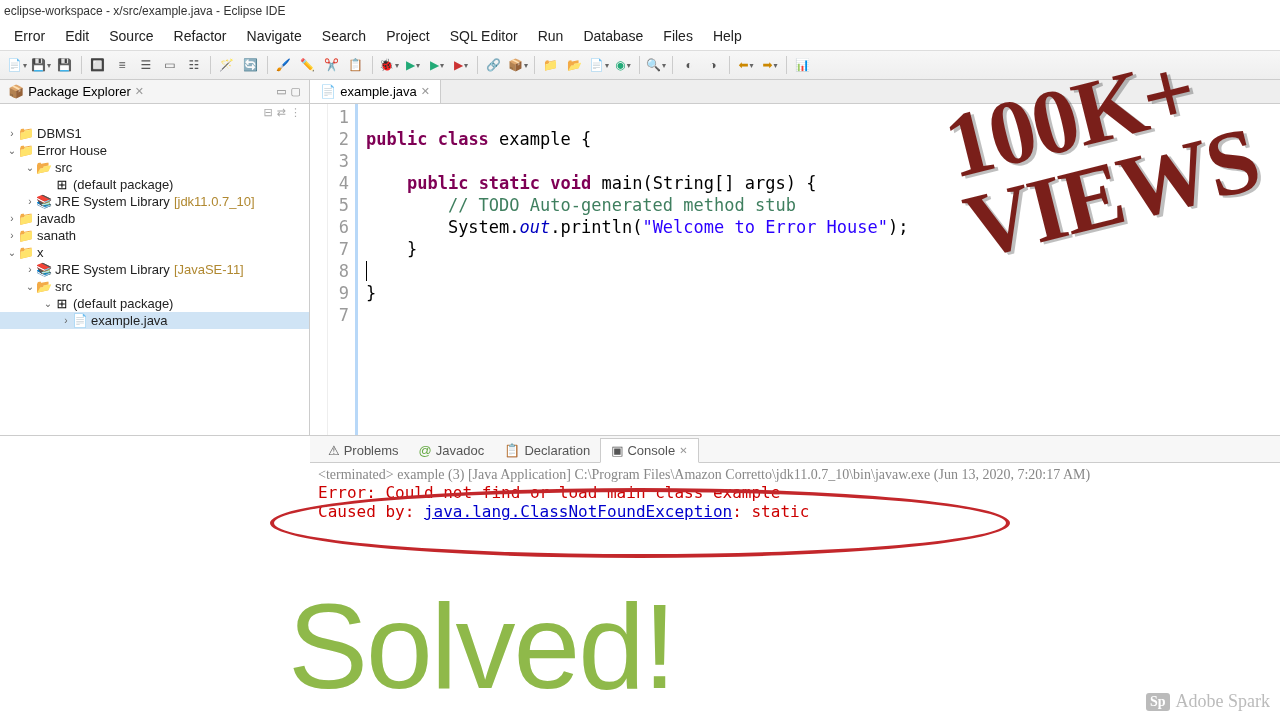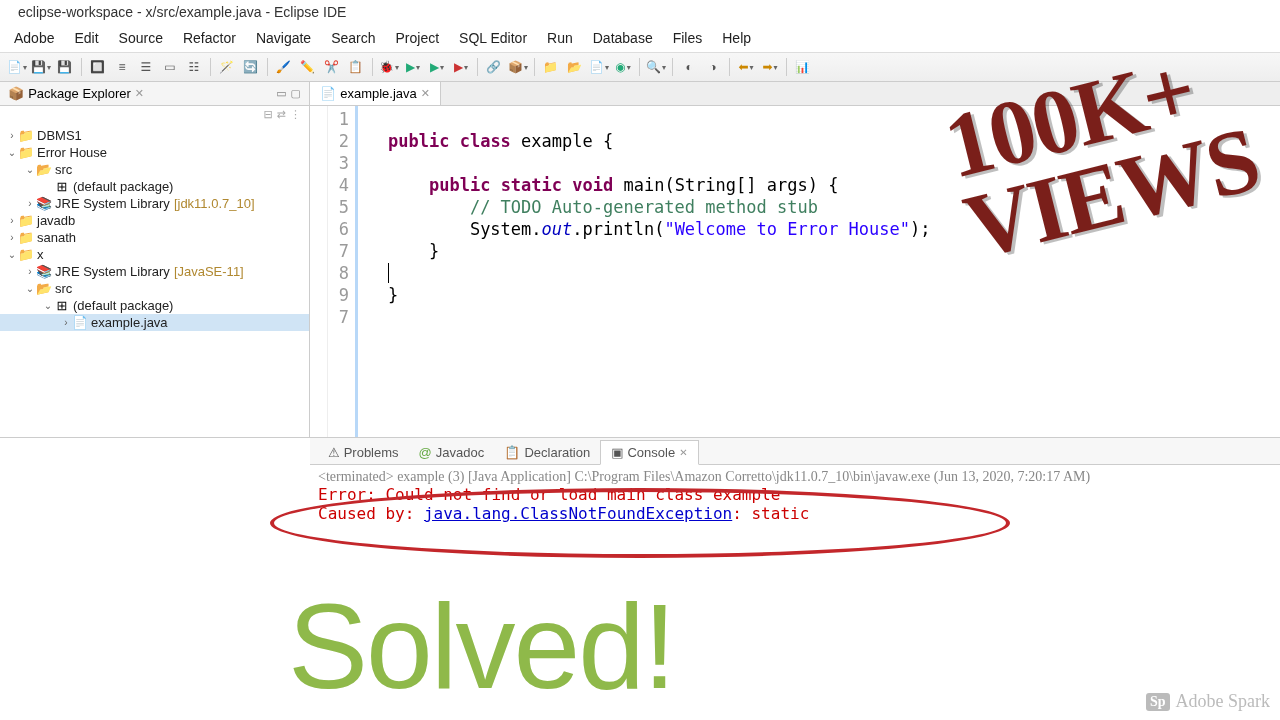--- a/index.html
+++ b/index.html
@@ -5,21 +5,21 @@
 * { margin: 0; padding: 0; box-sizing: border-box; }
 body {
   font-family: "Segoe UI", Tahoma, sans-serif;
   font-size: 13px;
   background: #fff;
   width: 1280px;
   height: 720px;
   overflow: hidden;
   position: relative;
 }
-.titlebar { padding: 4px 18px; font-size: 14px; color: #333; }
+.titlebar { padding: 4px 4px; font-size: 12px; color: #333; }
 .menubar { display: flex; gap: 0; padding: 2px 4px; border-bottom: 1px solid #ddd; }
 .menu-item { padding: 4px 10px; font-size: 14px; color: #222; cursor: default; }
 .toolbar {
   display: flex; align-items: center; gap: 2px;
   padding: 3px 6px; border-bottom: 1px solid #ccc;
   background: linear-gradient(#f7f7f7,#eee);
 }
 .tb-btn {
   width: 22px; height: 22px; display: inline-flex;
   align-items: center; justify-content: center; border-radius: 2px;
@@ -52,21 +52,21 @@
   padding: 4px 10px; background: #fff; border-right: 1px solid #ccc;
   font-size: 13px;
 }
 .code-area { display: flex; font-family: Consolas, monospace; font-size: 17px; flex: 1; }
 .gutter-marks { width: 18px; background: #fff; border-right: 1px solid #eee; }
 .gutter {
   width: 30px; text-align: right; color: #9a9a9a;
   padding: 2px 6px 2px 2px; user-select: none;
   border-right: 3px solid #b8d8f8;
 }
-.code-lines { padding: 2px 0 2px 8px; margin-left: 22px; }
+.code-lines { padding: 2px 0 2px 8px; }
 .code-line { height: 22px; line-height: 22px; white-space: pre; }
 .kw { color: #7f0055; font-weight: bold; }
 .comment { color: #3f7f5f; }
 .str { color: #2a00ff; }
 .field { color: #0000c0; font-style: italic; }
 .cursor { border-left: 1px solid #000; }
 .bottom-panel {
   border-top: 1px solid #ccc; background: #fff;
 }
 .bottom-tabs {
@@ -110,21 +110,21 @@
   border-radius: 3px; font-weight: bold; font-size: 14px; text-align: right;
 }
 .pkg-icon { color: #c49a3a; }
 </style>
 </head>
 <body>
 
 <div class="titlebar">eclipse-workspace - x/src/example.java - Eclipse IDE</div>
 
 <div class="menubar">
-  <div class="menu-item">Adobe</div>
+  <div class="menu-item">Error</div>
   <div class="menu-item">Edit</div>
   <div class="menu-item">Source</div>
   <div class="menu-item">Refactor</div>
   <div class="menu-item">Navigate</div>
   <div class="menu-item">Search</div>
   <div class="menu-item">Project</div>
   <div class="menu-item">SQL Editor</div>
   <div class="menu-item">Run</div>
   <div class="menu-item">Database</div>
   <div class="menu-item">Files</div>

